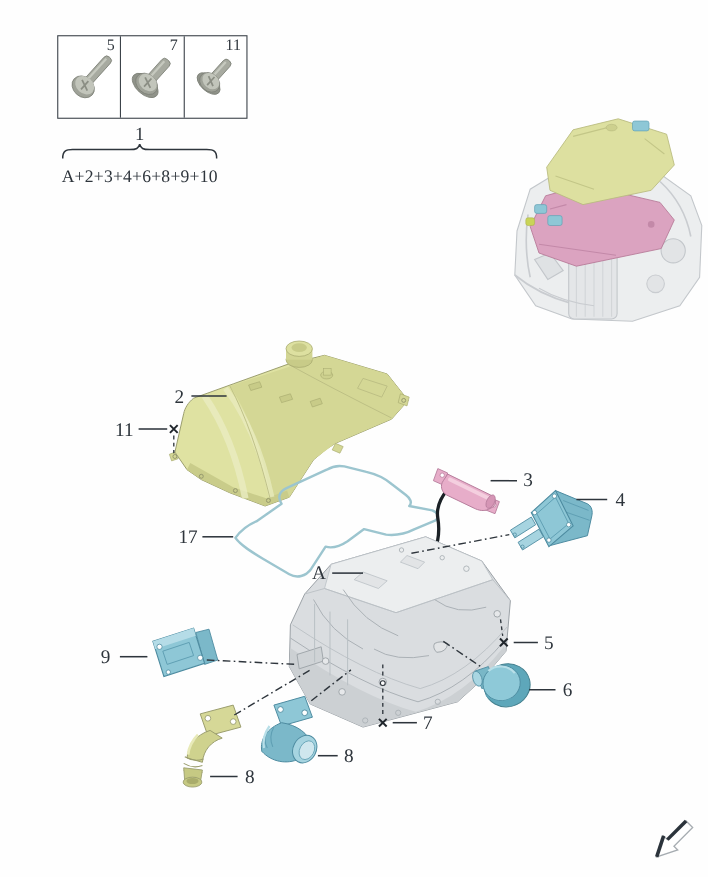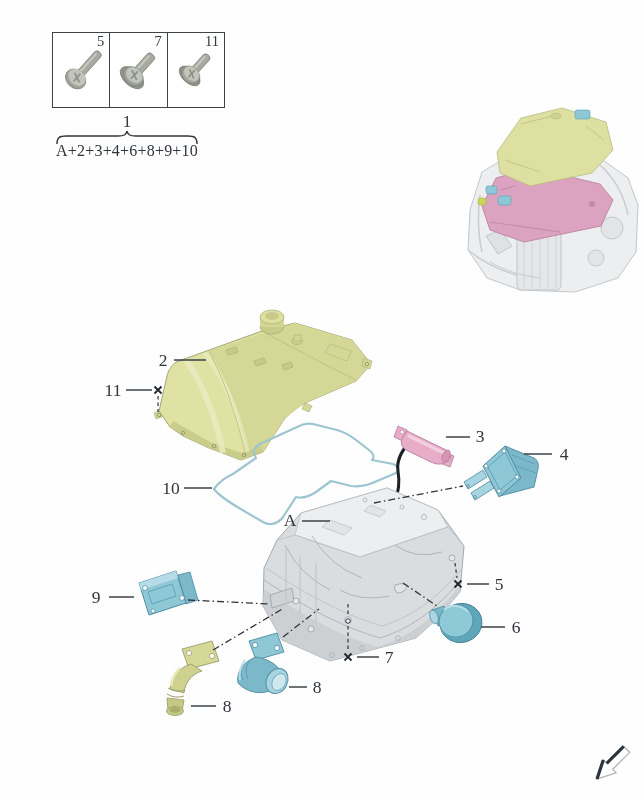--- a/index.html
+++ b/index.html
@@ -12,21 +12,21 @@
     display:flex;border:1.7px solid #3c434a;box-sizing:border-box;background:#fff;}
   .fastener-cell{flex:1;position:relative;border-right:1.5px solid #3c434a;}
   .fastener-cell:last-child{border-right:none;}
   .cell-num{position:absolute;top:1px;right:5px;font-size:14.5px;line-height:15px;}
   .cell-art{position:absolute;left:2px;top:10px;}
 
   
   .group-number{position:absolute;left:56px;top:112px;width:142px;text-align:center;
     font-size:17px;}
   .group-brace{position:absolute;left:56px;top:131px;}
-  .group-formula{position:absolute;left:50px;top:142px;width:154px;text-align:center;
+  .group-formula{position:absolute;left:50px;top:152px;width:154px;text-align:center;
     font-size:16px;letter-spacing:0.2px;white-space:nowrap;}
 
   .callout{position:absolute;transform:translate(-50%,-50%);font-size:17.5px;
     line-height:18px;white-space:nowrap;}
 
   svg.scene{position:absolute;left:0;top:0;}
   .ln{stroke:#2e353c;stroke-width:1.4;fill:none;}
   .dashdot{stroke:#2e353c;stroke-width:1.3;fill:none;stroke-dasharray:7 3 1.5 3;}
   .dash{stroke:#2e353c;stroke-width:1.2;fill:none;stroke-dasharray:3.5 3;}
   .xmark{stroke:#20262c;stroke-width:1.8;fill:none;}
@@ -290,21 +290,21 @@
 
     <g transform="translate(589,735)">
       <polygon points="8,44 14.3,24.9 17.7,28.3 34.7,11.3 40.7,17.3 23.7,34.3 27.1,37.7" fill="#ffffff" stroke="#a7adb2" stroke-width="1.2"></polygon>
       <line x1="17.7" y1="28.3" x2="34.7" y2="11.3" stroke="#2b333b" stroke-width="3.2"></line>
       <line x1="8" y1="44" x2="14.3" y2="24.9" stroke="#2b333b" stroke-width="3.2"></line>
     </g>
   </svg>
 
   <div class="callout" style="left:163px;top:360px">2</div>
   <div class="callout" style="left:113px;top:390px">11</div>
-  <div class="callout" style="left:171px;top:488px">10</div>
+  <div class="callout" style="left:171px;top:488px">17</div>
   <div class="callout" style="left:480px;top:436px">3</div>
   <div class="callout" style="left:564px;top:454px">4</div>
   <div class="callout" style="left:290px;top:520px">A</div>
   <div class="callout" style="left:499px;top:584px">5</div>
   <div class="callout" style="left:516px;top:627px">6</div>
   <div class="callout" style="left:389px;top:657px">7</div>
   <div class="callout" style="left:317px;top:687px">8</div>
   <div class="callout" style="left:227px;top:706px">8</div>
   <div class="callout" style="left:96px;top:597px">9</div>
 

